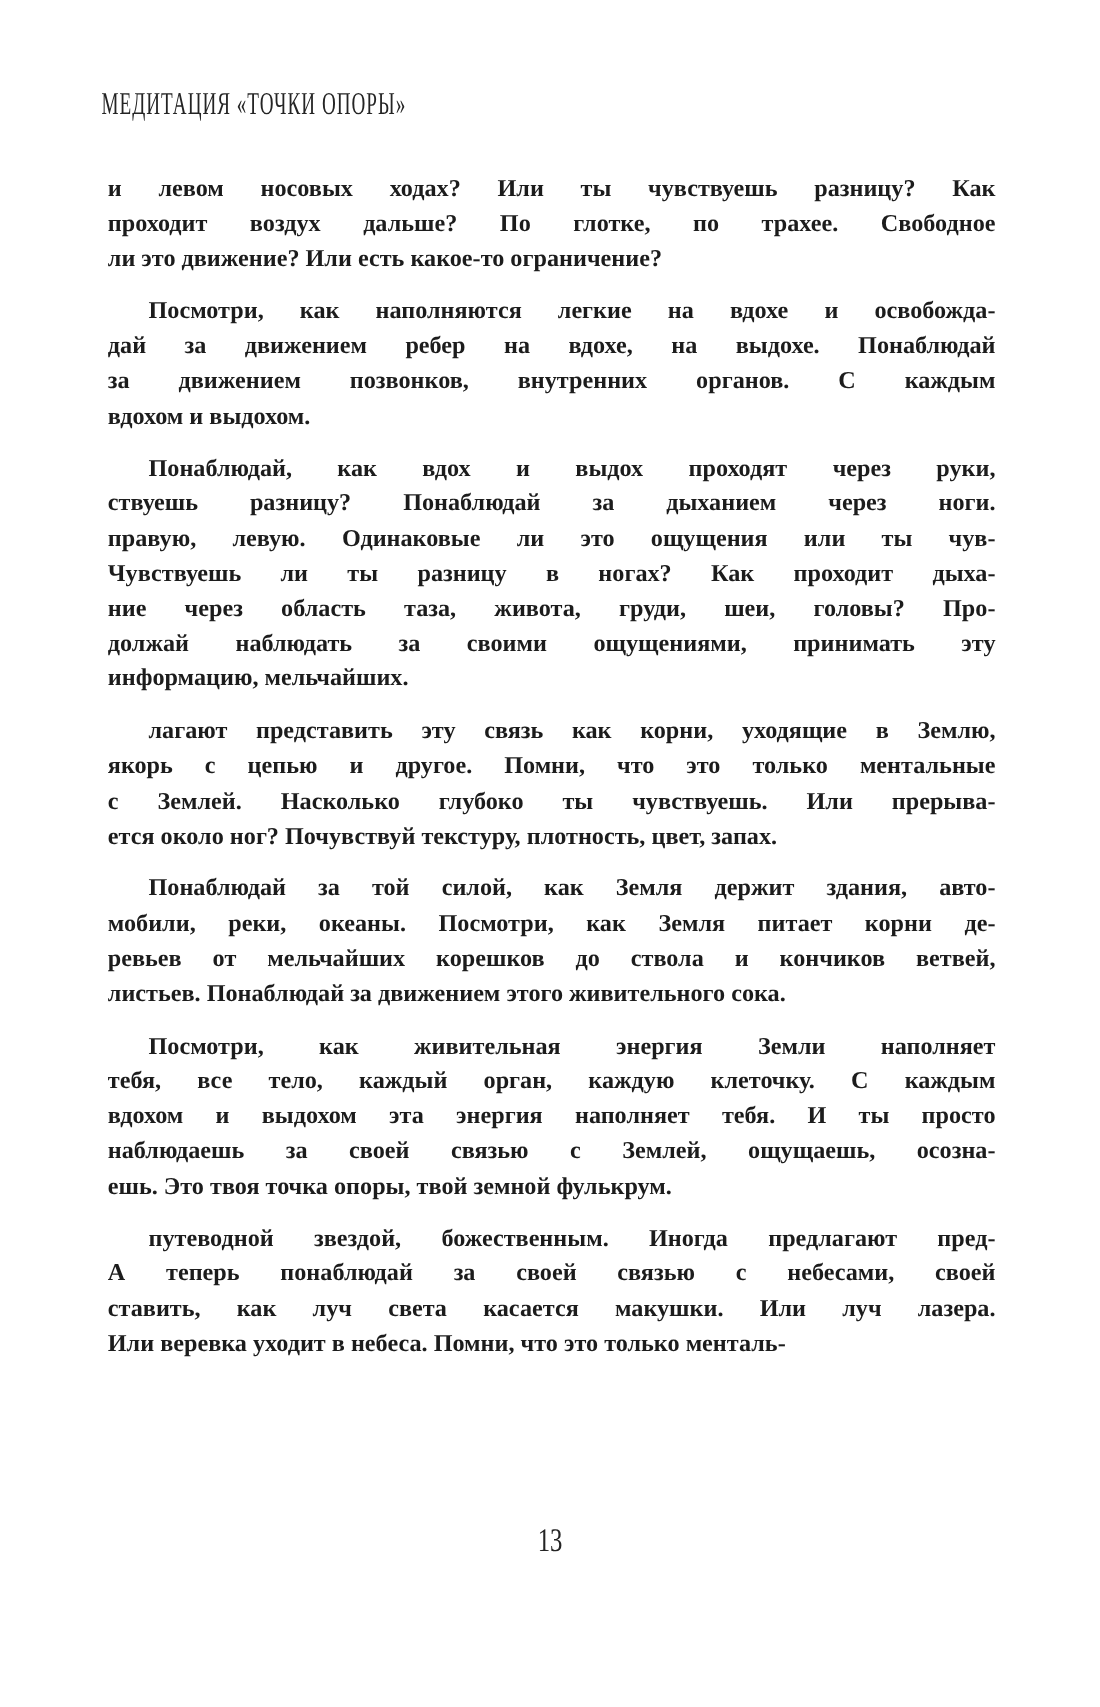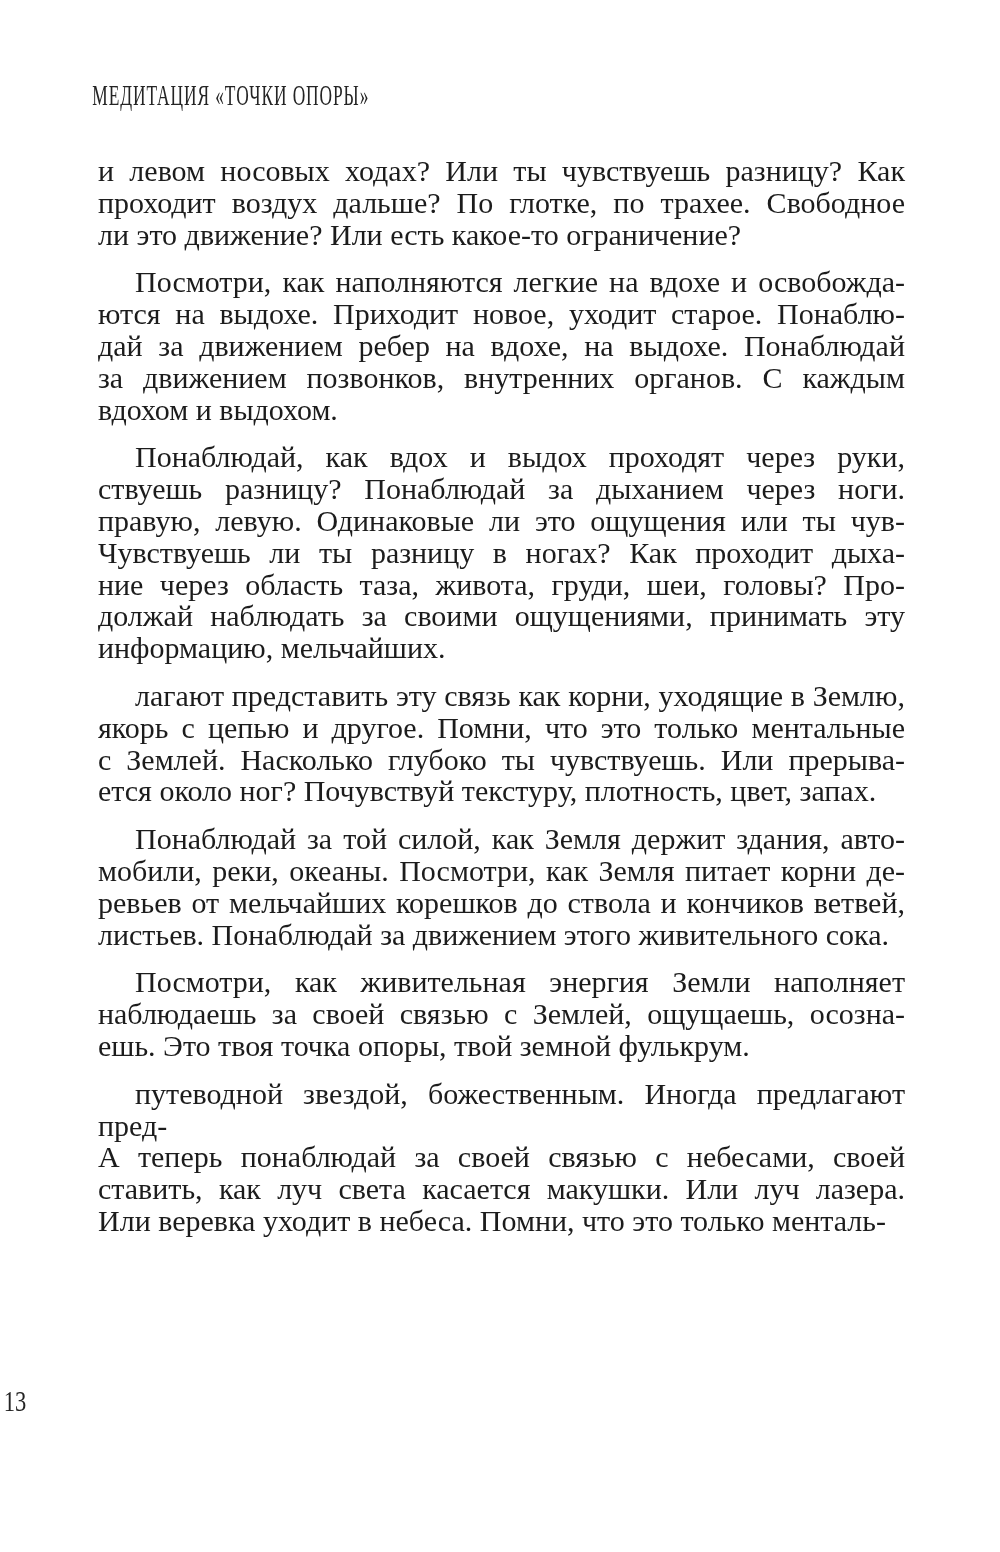--- a/index.html
+++ b/index.html
@@ -26,37 +26,39 @@
     letter-spacing: 1.5px;
     transform: scaleX(0.60);
     transform-origin: center;
     color: #242424;
   }
   .body-text {
     position: absolute;
     left: 98px;
     top: 155px;
     width: 807px;
-    font-size: 30px;
+    font-size: 22px;
     line-height: 31.8px;
+    font-weight: bold;
   }
   .para { margin: 0; }
   .para + .para { margin-top: 16px; }
   .line {
     text-align: justify;
     text-align-last: justify;
     white-space: normal;
   }
   .line.last { text-align-last: left; }
   .para.indent .line:first-child { text-indent: 37px; }
   .page-number {
     position: absolute;
     top: 1384px;
     left: 0;
     width: 1000px;
+    text-align: center;
   }
   .page-number .condensed {
     display: inline-block;
     font-size: 30px;
     transform: scaleX(0.75);
     transform-origin: center;
     color: #242424;
   }
 </style>
 </head>
@@ -67,21 +69,20 @@
 </header>
 
 <main class="body-text">
     <div class="para">
       <div class="line">и левом носовых ходах? Или ты чувствуешь разницу? Как</div>
       <div class="line">проходит воздух дальше? По глотке, по трахее. Свободное</div>
       <div class="line last">ли это движение? Или есть какое-то ограничение?</div>
     </div>
     <div class="para indent">
       <div class="line">Посмотри, как наполняются легкие на вдохе и освобожда-</div>
-      <div class="line">ются на выдохе. Приходит новое, уходит старое. Понаблю-</div>
       <div class="line">дай за движением ребер на вдохе, на выдохе. Понаблюдай</div>
       <div class="line">за движением позвонков, внутренних органов. С каждым</div>
       <div class="line last">вдохом и выдохом.</div>
     </div>
     <div class="para indent">
       <div class="line">Понаблюдай, как вдох и выдох проходят через руки,</div>
       <div class="line">ствуешь разницу? Понаблюдай за дыханием через ноги.</div>
       <div class="line">правую, левую. Одинаковые ли это ощущения или ты чув-</div>
       <div class="line">Чувствуешь ли ты разницу в ногах? Как проходит дыха-</div>
       <div class="line">ние через область таза, живота, груди, шеи, головы? Про-</div>
@@ -95,20 +96,22 @@
       <div class="line last">ется около ног? Почувствуй текстуру, плотность, цвет, запах.</div>
     </div>
     <div class="para indent">
       <div class="line">Понаблюдай за той силой, как Земля держит здания, авто-</div>
       <div class="line">мобили, реки, океаны. Посмотри, как Земля питает корни де-</div>
       <div class="line">ревьев от мельчайших корешков до ствола и кончиков ветвей,</div>
       <div class="line last">листьев. Понаблюдай за движением этого живительного сока.</div>
     </div>
     <div class="para indent">
       <div class="line">Посмотри, как живительная энергия Земли наполняет</div>
+      <div class="line">тебя, все тело, каждый орган, каждую клеточку. С каждым</div>
+      <div class="line">вдохом и выдохом эта энергия наполняет тебя. И ты просто</div>
       <div class="line">наблюдаешь за своей связью с Землей, ощущаешь, осозна-</div>
       <div class="line last">ешь. Это твоя точка опоры, твой земной фулькрум.</div>
     </div>
     <div class="para indent">
       <div class="line">путеводной звездой, божественным. Иногда предлагают пред-</div>
       <div class="line">А теперь понаблюдай за своей связью с небесами, своей</div>
       <div class="line">ставить, как луч света касается макушки. Или луч лазера.</div>
       <div class="line last">Или веревка уходит в небеса. Помни, что это только менталь-</div>
     </div>
   </main>

